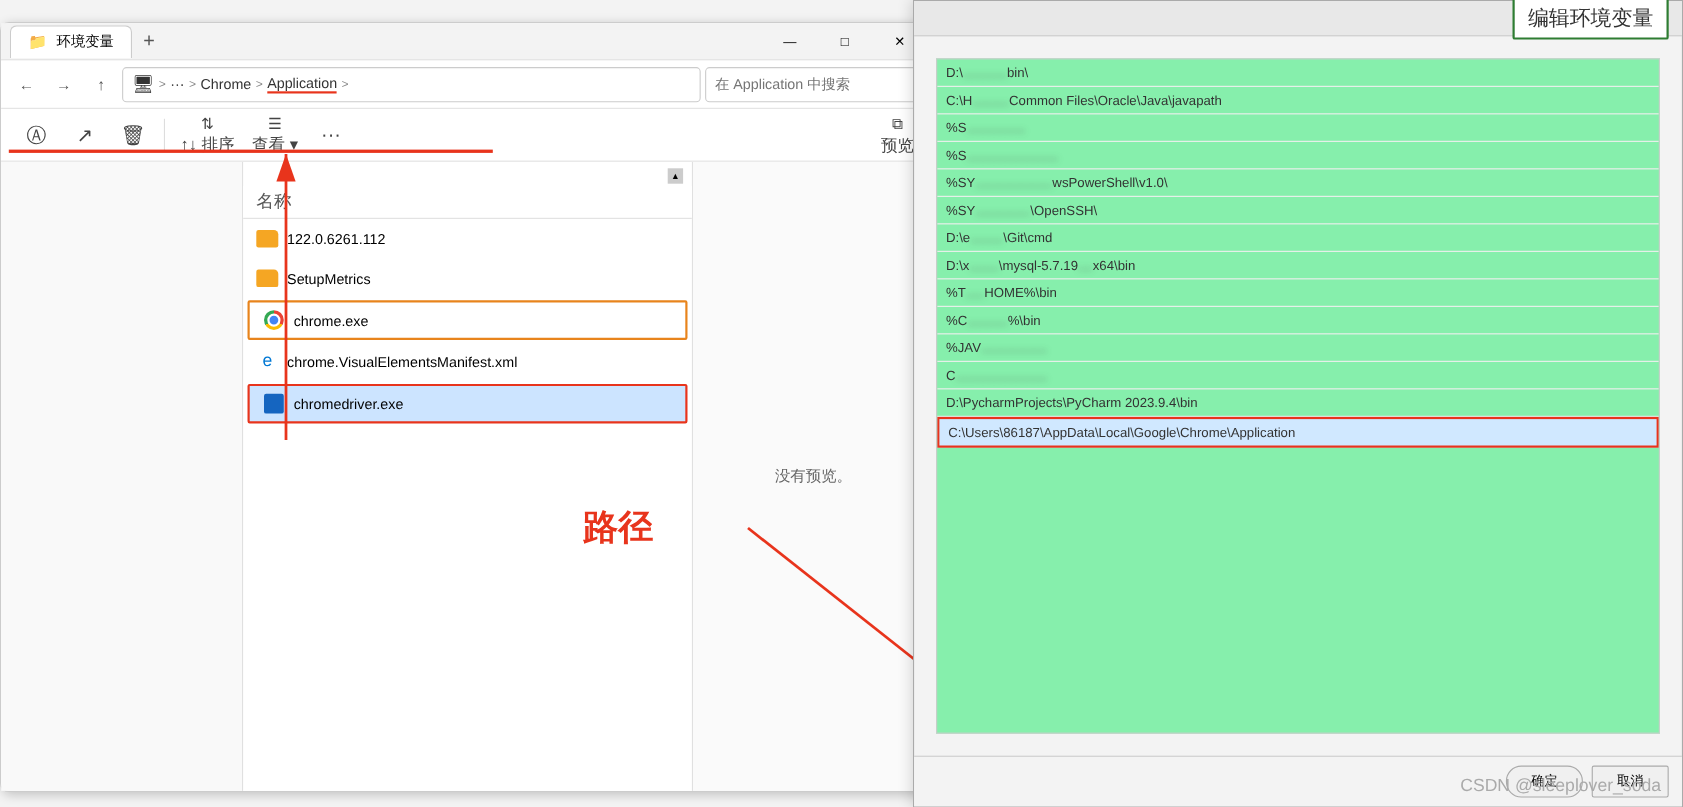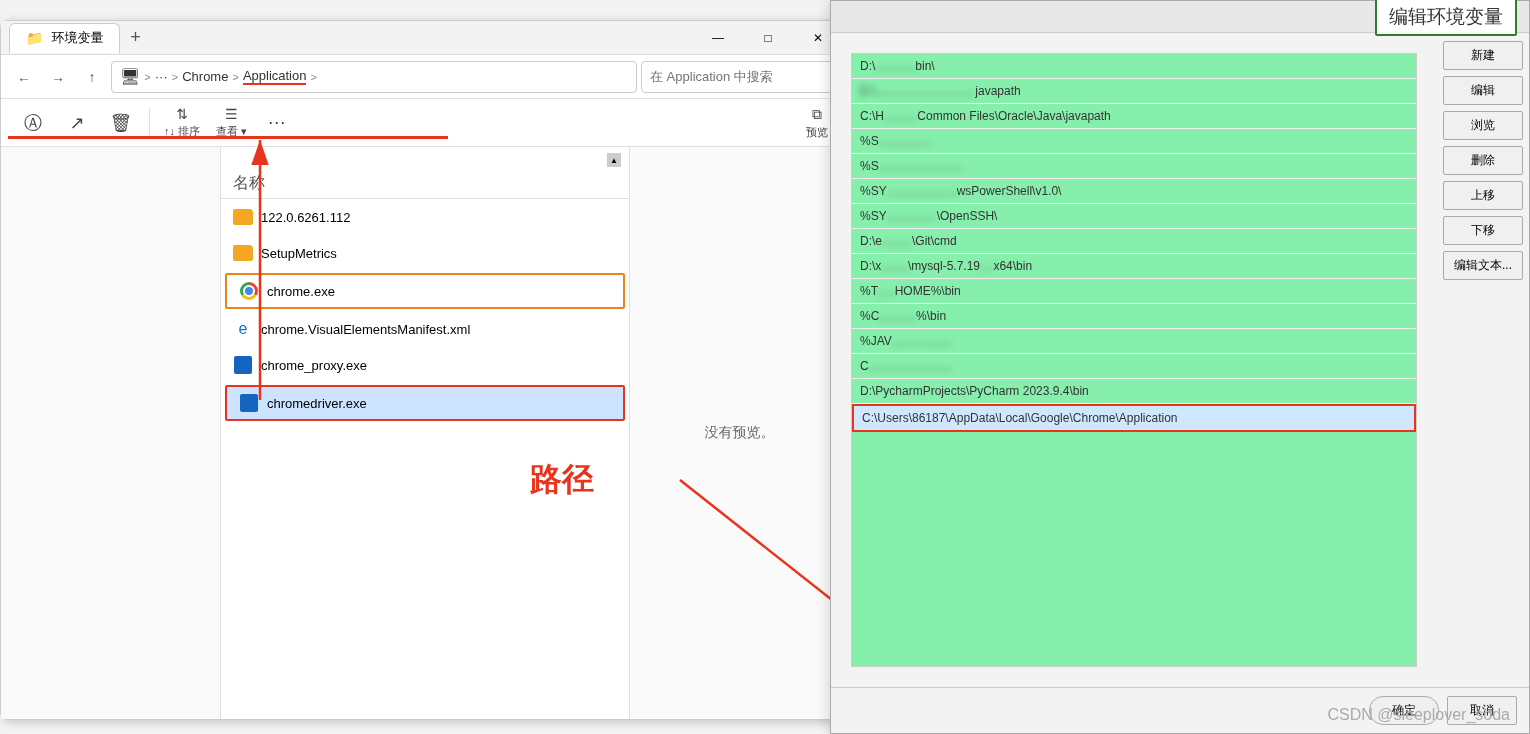--- a/index.html
+++ b/index.html
@@ -130,21 +130,21 @@
       background: transparent;
       cursor: pointer;
       border-radius: 4px;
       font-size: 18px;
       color: #444;
       gap: 2px;
       padding: 0 6px;
     }
 
     .tb-btn-label {
-      font-size: 11px;
+      font-size: 15px;
       color: #444;
       white-space: nowrap;
     }
 
     .tb-separator {
       width: 1px;
       height: 30px;
       background: #ddd;
       margin: 0 4px;
     }
@@ -540,26 +540,20 @@
         <span>chrome.exe</span>
       </div>
 
       <div class="file-item">
         <div class="file-icon">
           <span style="color:#0078d4;font-size:16px;">e</span>
         </div>
         <span>chrome.VisualElementsManifest.xml</span>
       </div>
 
-      <div class="file-item">
-        <div class="file-icon">
-          <div class="exe-icon" style="background:#1565c0; width:18px;height:18px;border-radius:2px;"></div>
-        </div>
-        <span>chrome_proxy.exe</span>
-      </div>
 
       <div class="file-item highlighted red-box" style="margin:2px 4px;">
         <div class="file-icon">
           <div style="background:#1565c0; width:18px;height:18px;border-radius:2px;"></div>
         </div>
         <span>chromedriver.exe</span>
       </div>
     </div>
 
     <div class="preview-panel">
@@ -596,21 +590,20 @@
     <span style="visibility:hidden;">placeholder</span>
     <button class="env-highlight-btn">编辑环境变量</button>
   </div>
 
   <div class="env-content">
 
     <div class="env-list">
 
       <div class="env-item">D:\<span class="blurred-text">............</span>bin\</div>
 
-      <div class="env-item"><span class="blurred-text">C:\..............................</span>javapath</div>
 
       <div class="env-item">C:\H<span class="blurred-text">..........</span>Common Files\Oracle\Java\javapath</div>
 
       <div class="env-item">%S<span class="blurred-text">................</span></div>
 
 
       <div class="env-item">%S<span class="blurred-text">.........................</span></div>
 
       <div class="env-item">%SY<span class="blurred-text">.....................</span>wsPowerShell\v1.0\</div>
 
@@ -627,29 +620,20 @@
 
       <div class="env-item">%JAV<span class="blurred-text">..................</span></div>
 
       <div class="env-item">C<span class="blurred-text">.........................</span></div>
 
       <div class="env-item">D:\PycharmProjects\PyCharm 2023.9.4\bin</div>
 
       <div class="env-item red-box-env" style="background:#d0e8ff; font-weight:500;">C:\Users\86187\AppData\Local\Google\Chrome\Application</div>
     </div>
 
-    <div class="env-buttons">
-      <button class="env-action-btn">新建</button>
-      <button class="env-action-btn">编辑</button>
-      <button class="env-action-btn">浏览</button>
-      <button class="env-action-btn">删除</button>
-      <button class="env-action-btn">上移</button>
-      <button class="env-action-btn">下移</button>
-      <button class="env-action-btn">编辑文本...</button>
-    </div>
   </div>
 
   <div style="display:flex; justify-content:flex-end; padding:8px 12px; border-top:1px solid #ccc; background:#f3f3f3; gap:8px;">
     <button class="env-action-btn" style="min-width:70px;border-radius:14px;">确定</button>
     <button class="env-action-btn" style="min-width:70px;">取消</button>
   </div>
 </div>
 
 <div class="watermark">CSDN @sleeplover_soda</div>
 

